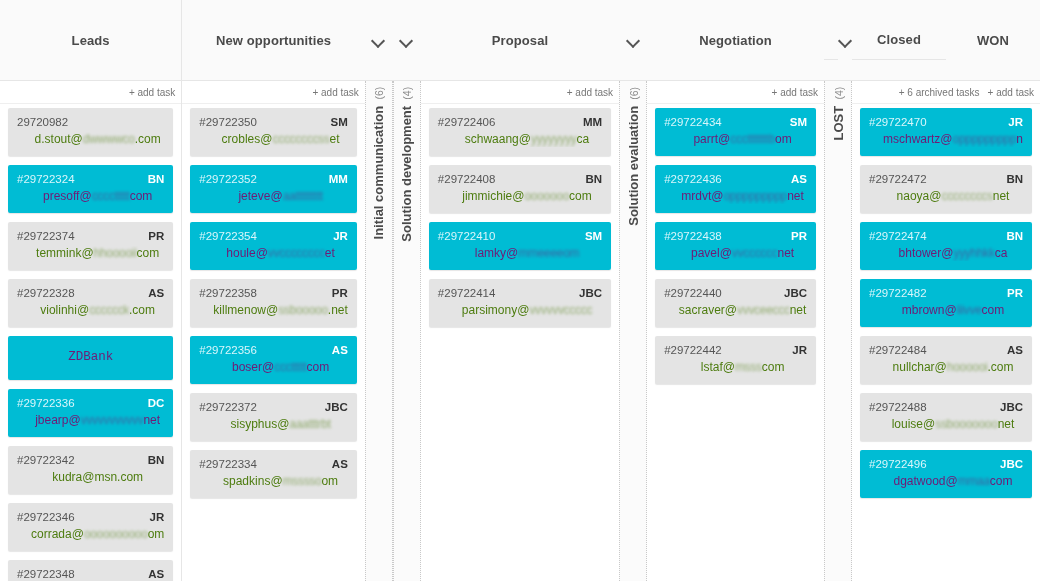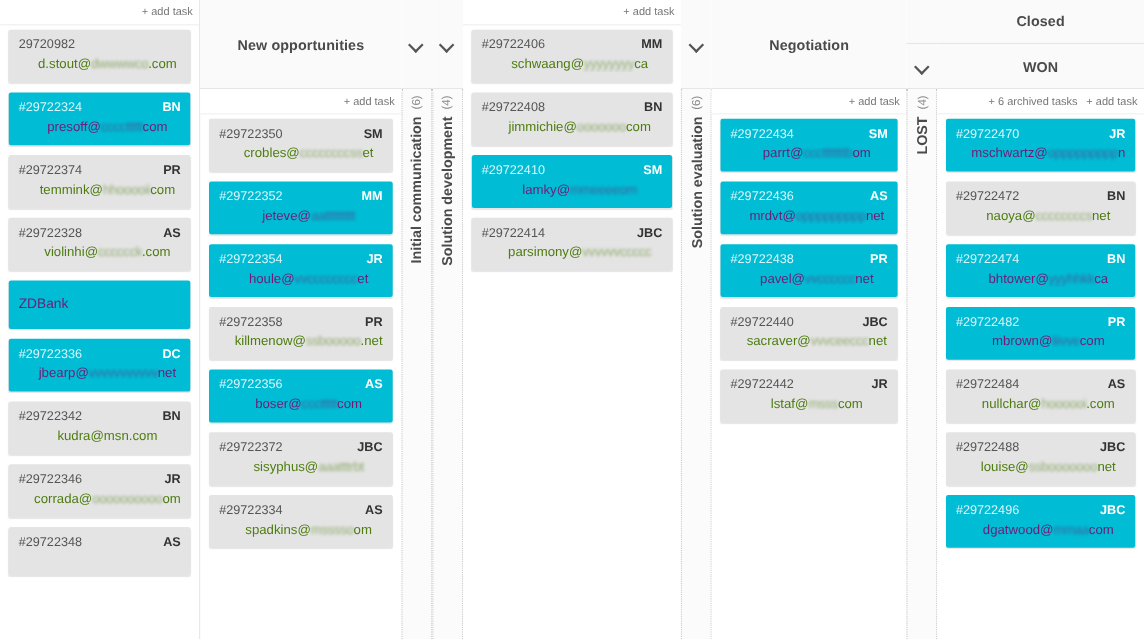--- a/index.html
+++ b/index.html
@@ -18,21 +18,21 @@
   
   .hdr {
     height:81px;
     background:#fafafa;
     border-bottom:1px solid #e6e6e6;
     display:flex; align-items:center; justify-content:center;
     font-size:13px; font-weight:bold; color:#4a4a4a;
     letter-spacing:.1px;
     flex:none;
   }
-  .hdr.split { flex-direction:column; padding:0; }
+  .hdr.split { flex-direction:row; padding:0; }
   .hdr-top {
     height:40px; width:100%;
     display:flex; align-items:center; justify-content:center;
     border-bottom:1px solid #e6e6e6;
     font-size:13px; font-weight:bold; color:#4a4a4a;
   }
   .hdr-bot {
     height:40px; width:100%;
     display:flex; align-items:center; justify-content:center;
     font-size:13px; font-weight:bold; color:#4a4a4a;
@@ -72,22 +72,23 @@
     text-align:center; padding-left:14px;
     white-space:nowrap; overflow:hidden;
   }
   .card.grey .cid { color:#555; }
   .card.grey .ini { color:#333; }
   .card.grey .mail { color:#4d7c0f; }
   .card.cyan .cid { color:#d8f6fb; }
   .card.cyan .ini { color:#ffffff; }
   .card.cyan .mail { color:#701a75; }
   .card.plain {
-    display:flex; align-items:center; 
+    display:flex; align-items:center; justify-content:center;
     min-height:44px;
+    font-family:Liberation Mono, monospace;
   }
   .card.plain .mail { text-align:center; padding-left:0; margin-top:0; font-size:12.5px; }
 
   
   .blur { filter:blur(1.6px); opacity:.55; letter-spacing:-.3px; }
 
   
   .vcol { width:28px; flex:none; display:flex; flex-direction:column; background:#fff; }
   .vcol .hdr { background:#fafafa; }
   .vbody {
@@ -127,20 +128,23 @@
   .c-proposal     { width:213px; }
   .c-negotiation  { width:190px; }
   .c-won          { width:188px; }
 </style>
 </head>
 <body>
 
 <div class="board">
 
   <div class="col c-leads">
+    <div class="hdr">
+      <span>Leads</span>
+    </div>
     <div class="addbar">
       <span>+ add task</span>
     </div>
     <div class="cards">
         <div class="card grey">
           <div class="row1">
             <span class="cid">29720982</span>
             <span class="ini"></span>
           </div>
           <div class="mail">d.stout@<span class="blur">dwwwwco</span>.com</div>
@@ -277,20 +281,23 @@
     </div>
     <div class="vbody">
       <div class="vtext">
         <span>Solution development</span>
         <span class="cnt">(4)</span>
       </div>
     </div>
   </div>
 
   <div class="col c-proposal">
+    <div class="hdr">
+      <span>Proposal</span>
+    </div>
     <div class="addbar">
       <span>+ add task</span>
     </div>
     <div class="cards">
         <div class="card grey">
           <div class="row1">
             <span class="cid">#29722406</span>
             <span class="ini">MM</span>
           </div>
           <div class="mail">schwaang@<span class="blur">yyyyyyyy</span>ca</div>

